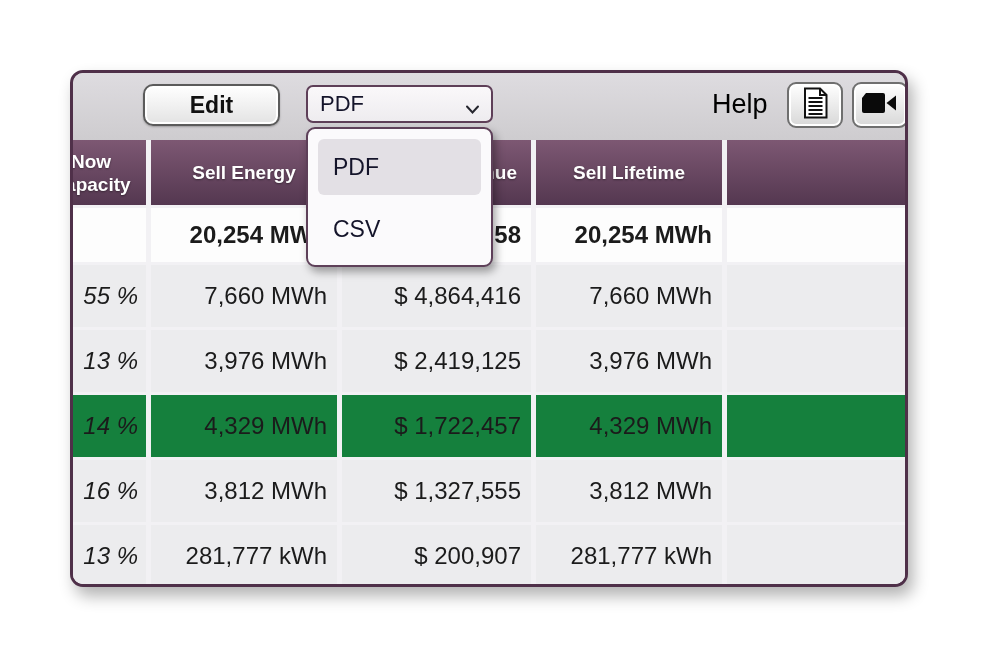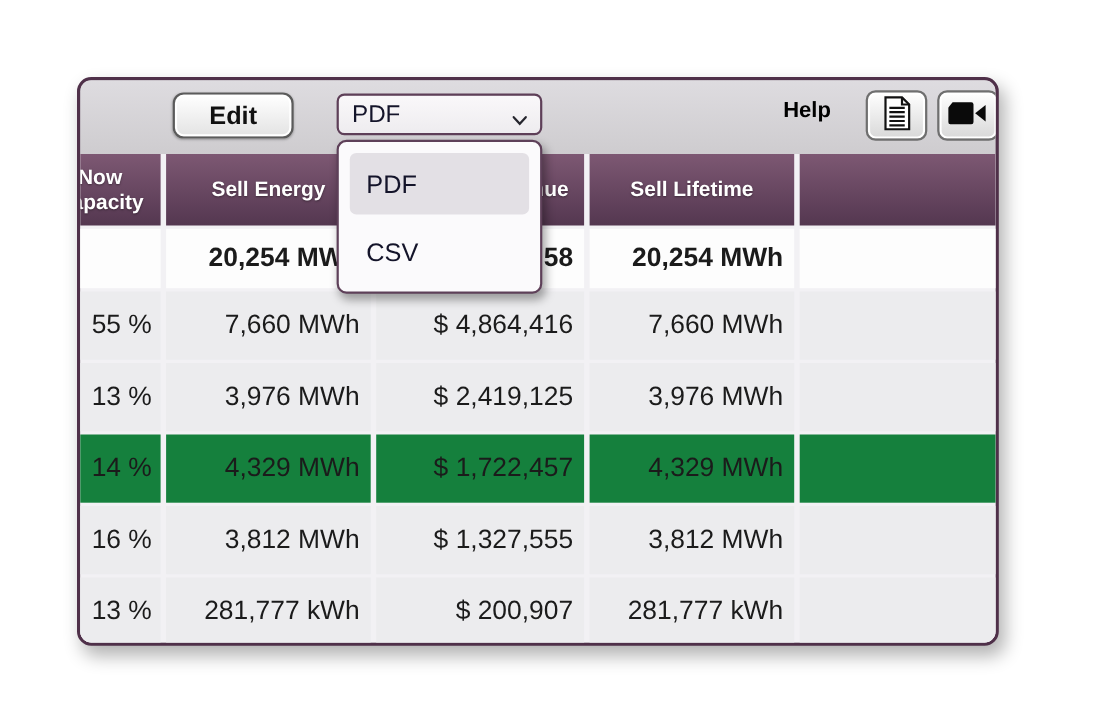--- a/index.html
+++ b/index.html
@@ -19,23 +19,23 @@
     z-index:5;
   }
   .btn {
     position:absolute; height:42px; border-radius:10px;
     border:2px solid #5b5b5b;
     background:linear-gradient(180deg,#ffffff 0%,#e3e3e3 100%);
     box-shadow: inset 0 0 0 2px #ffffff, 0 1px 2px rgba(0,0,0,0.25);
     font-family:"Liberation Sans", sans-serif;
     font-weight:bold; font-size:23px; color:#111; cursor:pointer;
   }
-  .btn-edit { left:84px; top:11px; width:110px; }
+  .btn-edit { left:70px; top:11px; width:137px; }
   .btn-download { left:430px; top:11px; width:189px; border-color:#5e3f58; }
-  .help-label { position:absolute; left:639px; top:16px; font-weight:bold; font-size:20px; color:#000; }
+  .help-label { position:absolute; left:639px; top:16px; font-weight:normal; font-size:27px; color:#000; }
   .icon-btn {
     position:absolute; top:9px; width:56px; height:46px; border-radius:9px;
     border:2px solid #6f6f6f;
     background:linear-gradient(180deg,#ffffff 0%,#d8d8d8 100%);
     box-shadow: inset 0 0 0 2px #ffffff;
     display:flex; align-items:center; justify-content:center; cursor:pointer;
   }
   .icon-btn.doc { left:714px; }
   .icon-btn.vid { left:779px; }
 
@@ -79,21 +79,21 @@
     background:linear-gradient(180deg,#7d5873 0%,#543750 100%);
     color:#fff; font-weight:bold; font-size:19px;
     justify-content:center; text-shadow:0 1px 2px rgba(0,0,0,0.4);
   }
   .th-cap { flex-direction:column; line-height:23px; justify-content:center; }
   .th-rev { justify-content:flex-end; padding-right:14px; }
   .td {
     background:#ececee; justify-content:flex-end;
     padding-right:10px; font-size:24px; color:#1b1b1b;
   }
-  .td.cap { padding-right:8px; }
+  .td.cap { padding-right:8px;font-style:italic; }
   .total .td { background:#fdfdfd; font-weight:bold; }
   .hl .td { background:#15803d; }
 </style>
 </head>
 <body>
 
 <div class="panel">
 
   <div class="table">
     <div class="row">

